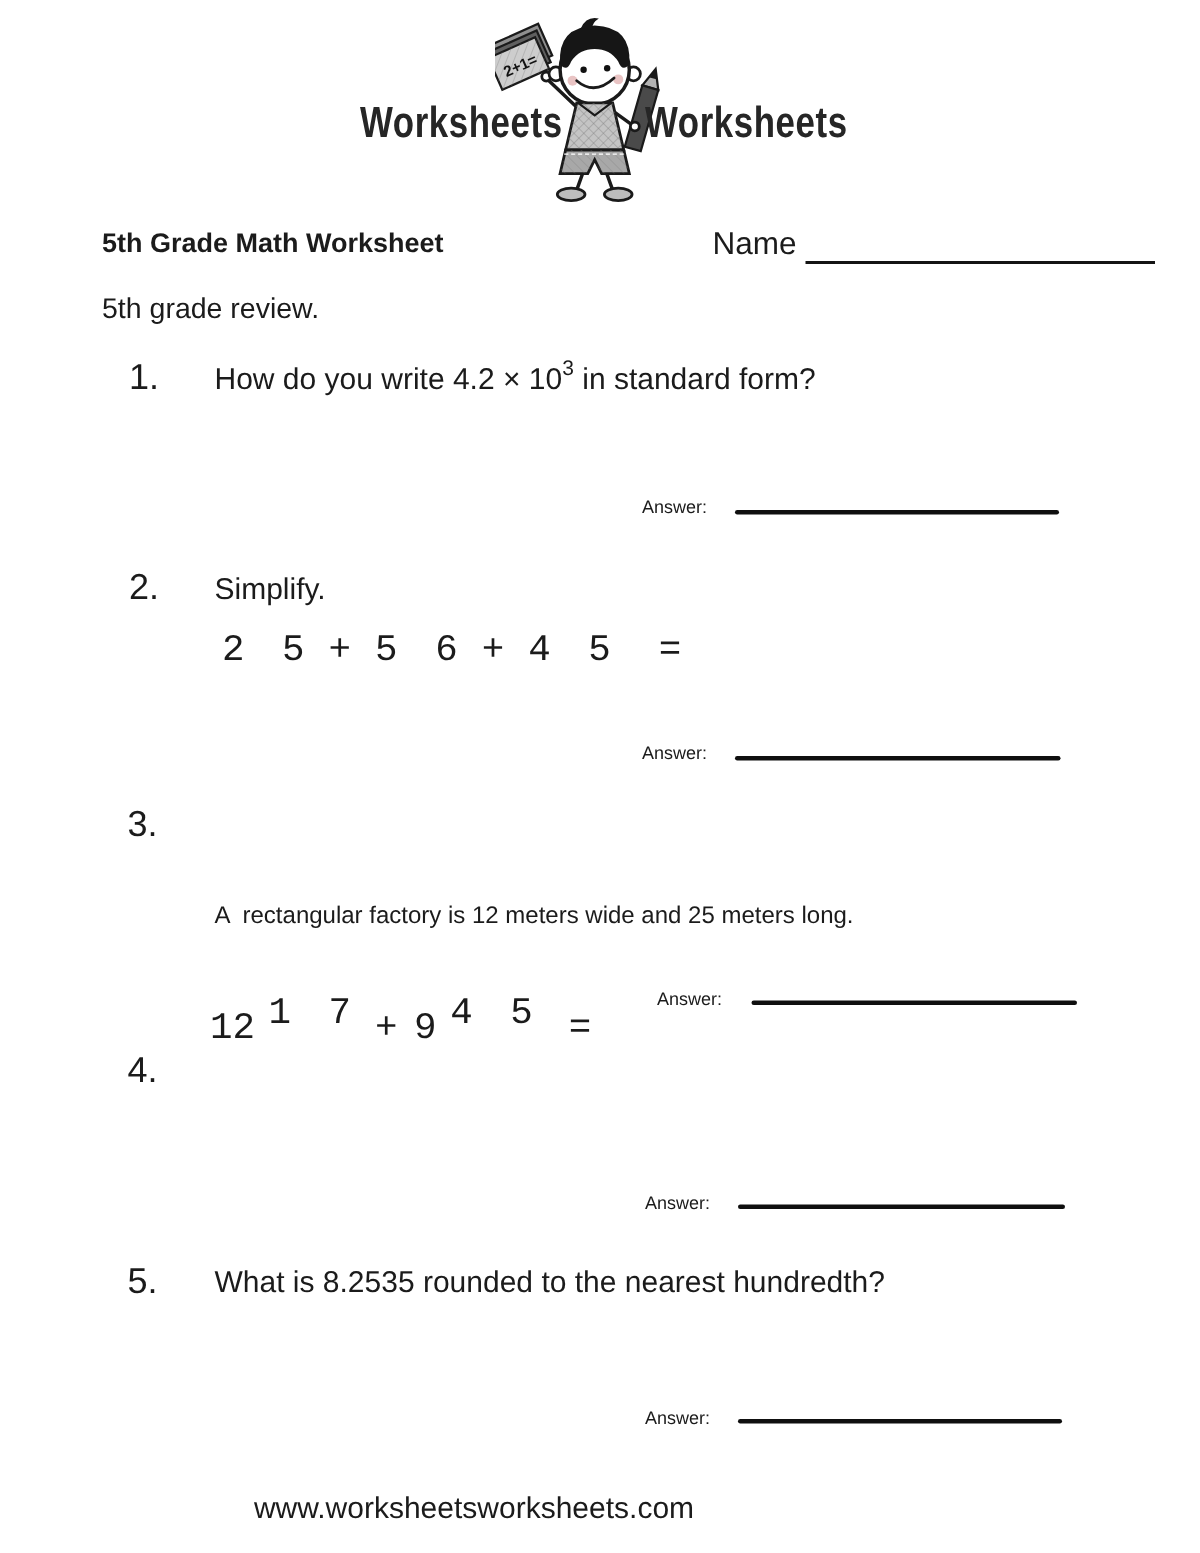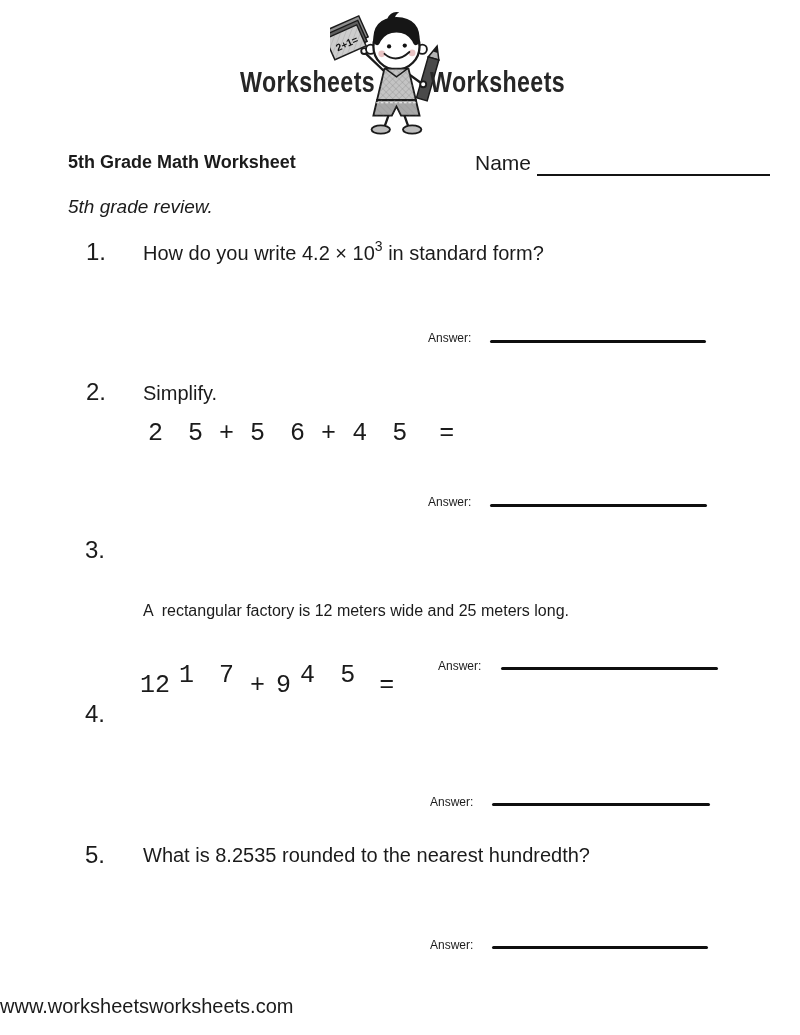--- a/index.html
+++ b/index.html
@@ -38,21 +38,21 @@
   
   .expr { display:flex; align-items:center; gap:9px; font-size:25px;font-family:Liberation Mono, monospace; }
   .frac { display:inline-block; text-align:center; min-width:34px; }
   .frac .fnum, .frac .fden { line-height:1.12; padding:0 5px; }
   .frac .fbar { height:2.5px; background:#141414; margin:5px 0; border-radius:1px; }
   .op { padding:0 2px; }
   .eq { margin-left:18px; }
   .mixed { display:flex; align-items:center; gap:4px; }
   .lowered { position:relative; top:10px; }
 
-  .footer { width:632px; text-align:left; font-size:20px; }
+  .footer { width:632px; text-align:center; font-size:20px; }
 </style>
 </head>
 <body>
 
 <div class="abs logo-text" style="left:240px; top:66px;">Worksheets</div>
 
 <svg class="abs" style="left:330px; top:4px;" width="120" height="132" viewBox="0 0 130 143">
   <defs>
     <pattern id="h1" width="5" height="5" patternUnits="userSpaceOnUse" patternTransform="rotate(45)">
       <line x1="0" y1="0" x2="0" y2="5" stroke="#7d7d7d" stroke-width="1"></line>
@@ -109,21 +109,21 @@
   <line x1="50" y1="107" x2="94" y2="107" stroke="#ffffff" stroke-width="1" stroke-dasharray="3,2"></line>
 </svg>
 
 <div class="abs logo-text" style="left:430px; top:66px;">Worksheets</div>
 
 <h1 class="abs title" style="left:68px; top:152px;">5th Grade Math Worksheet</h1>
 
 <div class="abs name-label" style="left:475px; top:151px;">Name</div>
 <div class="abs name-line" style="left:537px; top:174px; width:233px;"></div>
 
-<div class="abs subtitle" style="left:68px; top:196px;font-style:italic;">5th grade review.</div>
+<div class="abs subtitle" style="left:68px; top:196px;">5th grade review.</div>
 
 <div class="abs q-num" style="left:86px; top:238px;">1.</div>
 <div class="abs q-text" style="left:143px; top:242px;"><span>How do you write 4.2 × 10</span><span style="font-size:14px; position:relative; top:-9px;">3</span><span> in standard form?</span></div>
 
 <div class="abs ans-label" style="left:428px; top:331px;">Answer:</div>
 <div class="abs ans-line" style="left:490px; top:340px; width:216px;"></div>
 
 <div class="abs q-num" style="left:86px; top:378px;">2.</div>
 <div class="abs q-text" style="left:143px; top:382px;">Simplify.</div>
 

